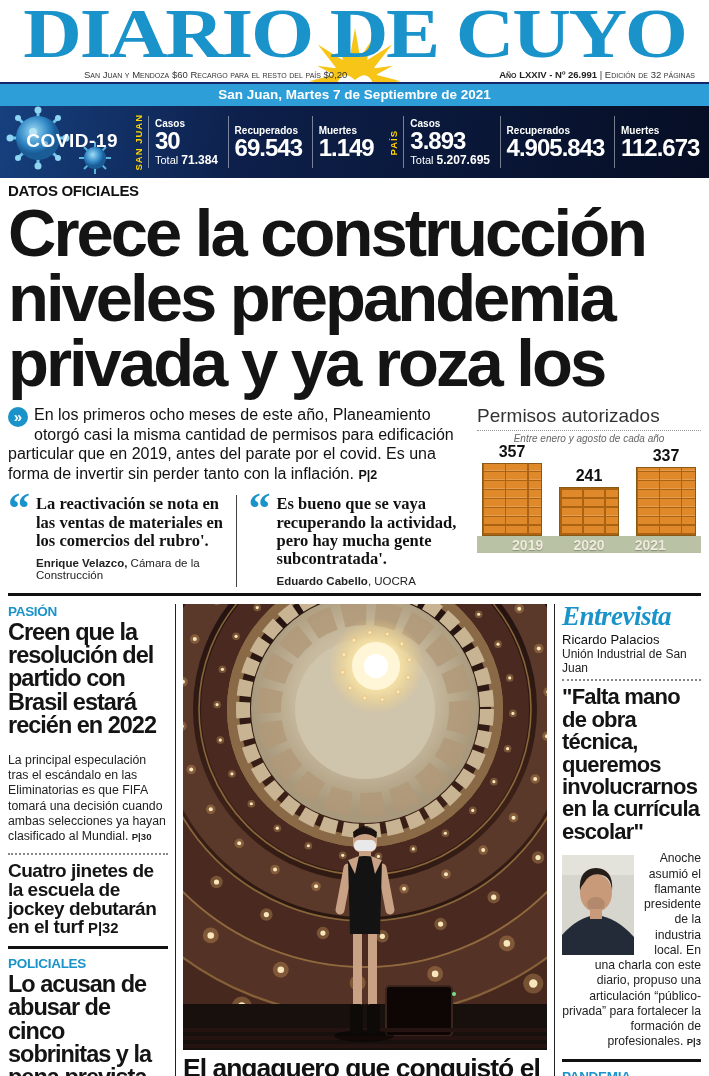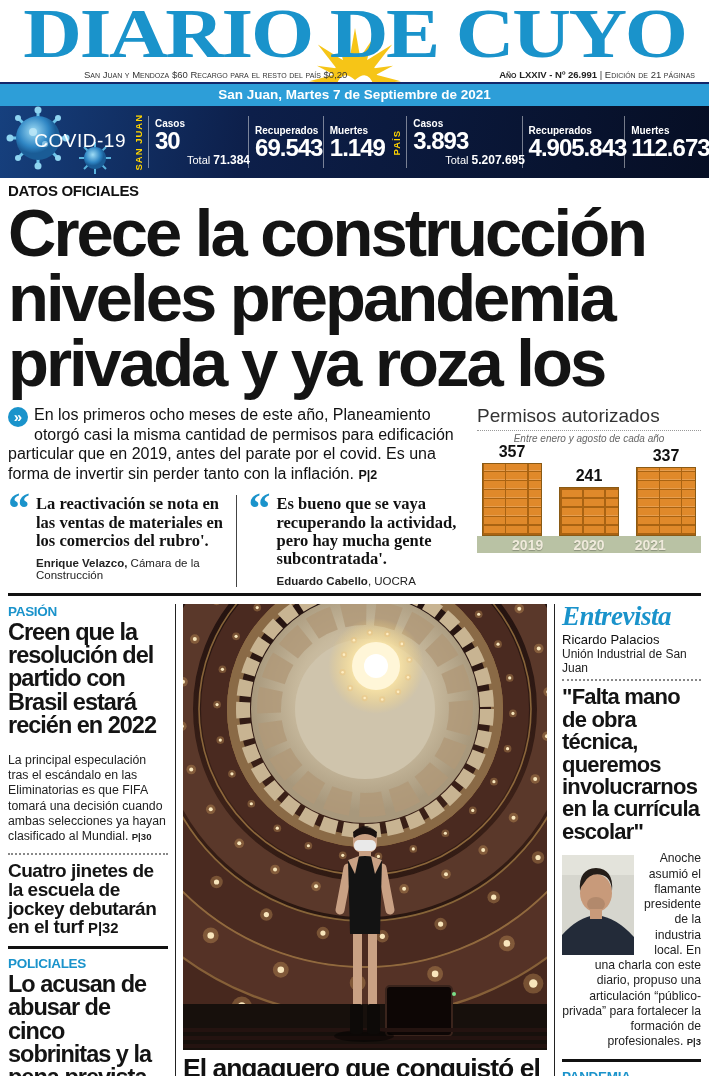--- a/index.html
+++ b/index.html
@@ -12,27 +12,27 @@
   .mast-title { position:relative; z-index:2; text-align:center; color:#1a93cb; font-family:"Liberation Serif", serif;
     font-weight:700; font-size:70px; line-height:0.92; white-space:nowrap; transform:scaleX(1.16); transform-origin:center; letter-spacing:-2px; }
   .sub-row { position:relative; z-index:2; display:flex; justify-content:space-between; padding:3px 14px 2px 84px; font-size:9.5px; color:#333; font-variant:small-caps; }
   .sub-right b { color:#222; }
   .date-bar { background:#2d9ed8; border-top:2px solid #13276b; color:#fff; font-weight:bold; text-align:center; font-size:13.5px; padding:3px 0 4px; position:relative; z-index:2; }
 
   
   .covid { height:72px; display:flex; align-items:stretch; background:linear-gradient(100deg,#16407e 0%, #0d1f4a 35%, #060e24 100%); color:#fff; overflow:hidden; }
   .covid-left { width:128px; position:relative; flex:0 0 auto; }
   .covid-left svg { position:absolute; left:0; top:-4px; }
-  .covid-title { position:absolute; right:2px; top:24px; font-size:19px; font-weight:normal; letter-spacing:0.5px;text-align:center; }
+  .covid-title { position:absolute; right:10px; top:24px; font-size:19px; font-weight:bold; letter-spacing:0.5px;text-align:center; }
   .region { flex:0 0 auto; display:flex; align-items:center; justify-content:center; width:20px; }
   .region span { writing-mode:vertical-rl; transform:rotate(180deg); color:#ffd400; font-weight:bold; font-size:9.5px; letter-spacing:1px; }
   .stat { flex:1 1 auto; min-width:0; border-left:1px solid rgba(255,255,255,.45); margin:10px 0; padding:0 6px; display:flex; flex-direction:column; justify-content:center; }
   .stat-label { font-size:10px; font-weight:bold; }
   .stat-value { font-size:24px; font-weight:bold; line-height:1.02; letter-spacing:-1px; white-space:nowrap; }
-  .stat-total { font-size:11px; white-space:nowrap;margin-left:32px; }
+  .stat-total { font-size:11px; white-space:nowrap; }
   .stat-total b { font-size:12px; }
 
   
   .main-story { padding:4px 8px 0; }
   .kicker { font-size:15px; font-weight:bold; color:#111; letter-spacing:-0.3px; }
   .kicker.blue { color:#1a93cb; font-size:13.5px; }
   h1.mega { font-weight:700; font-size:67px; line-height:0.97; letter-spacing:-3px; color:#141414; margin-top:1px; }
   .lead-row { display:flex; margin-top:10px; }
   .lead { flex:1 1 auto; padding-right:14px; }
   .lead-text { font-size:16px; line-height:1.22; color:#111; }
@@ -109,21 +109,21 @@
           <polygon points="75,12 70,40 80,40" transform="rotate(-72 75 52)"></polygon>
           <polygon points="75,6 69,38 81,38" transform="rotate(-94 75 52)"></polygon>
           <circle cx="75" cy="52" r="22"></circle>
         </g>
         <path d="M56,60 Q62,42 75,54 Q88,42 94,60 Q85,70 75,66 Q65,70 56,60 Z" fill="#ffffff"></path>
       </svg>
     </div>
     <div class="mast-title">DIARIO DE CUYO</div>
     <div class="sub-row">
       <span class="sub-left">San Juan y Mendoza $60 Recargo para el resto del país $0,20</span>
-      <span class="sub-right"><b>Año LXXIV - Nº 26.991</b><span> | Edición de 21 páginas</span></span>
+      <span class="sub-right"><b>Año LXXIV - Nº 26.991</b><span> | Edición de 32 páginas</span></span>
     </div>
     <div class="date-bar">San Juan, Martes 7 de Septiembre de 2021</div>
   </header>
 
   <section class="covid">
     <div class="covid-left">
       <svg width="128" height="80" viewBox="0 0 128 80">
         <defs>
           <radialGradient id="vg" cx="40%" cy="35%">
               <stop offset="0%" stop-color="#9fdcf5"></stop>

